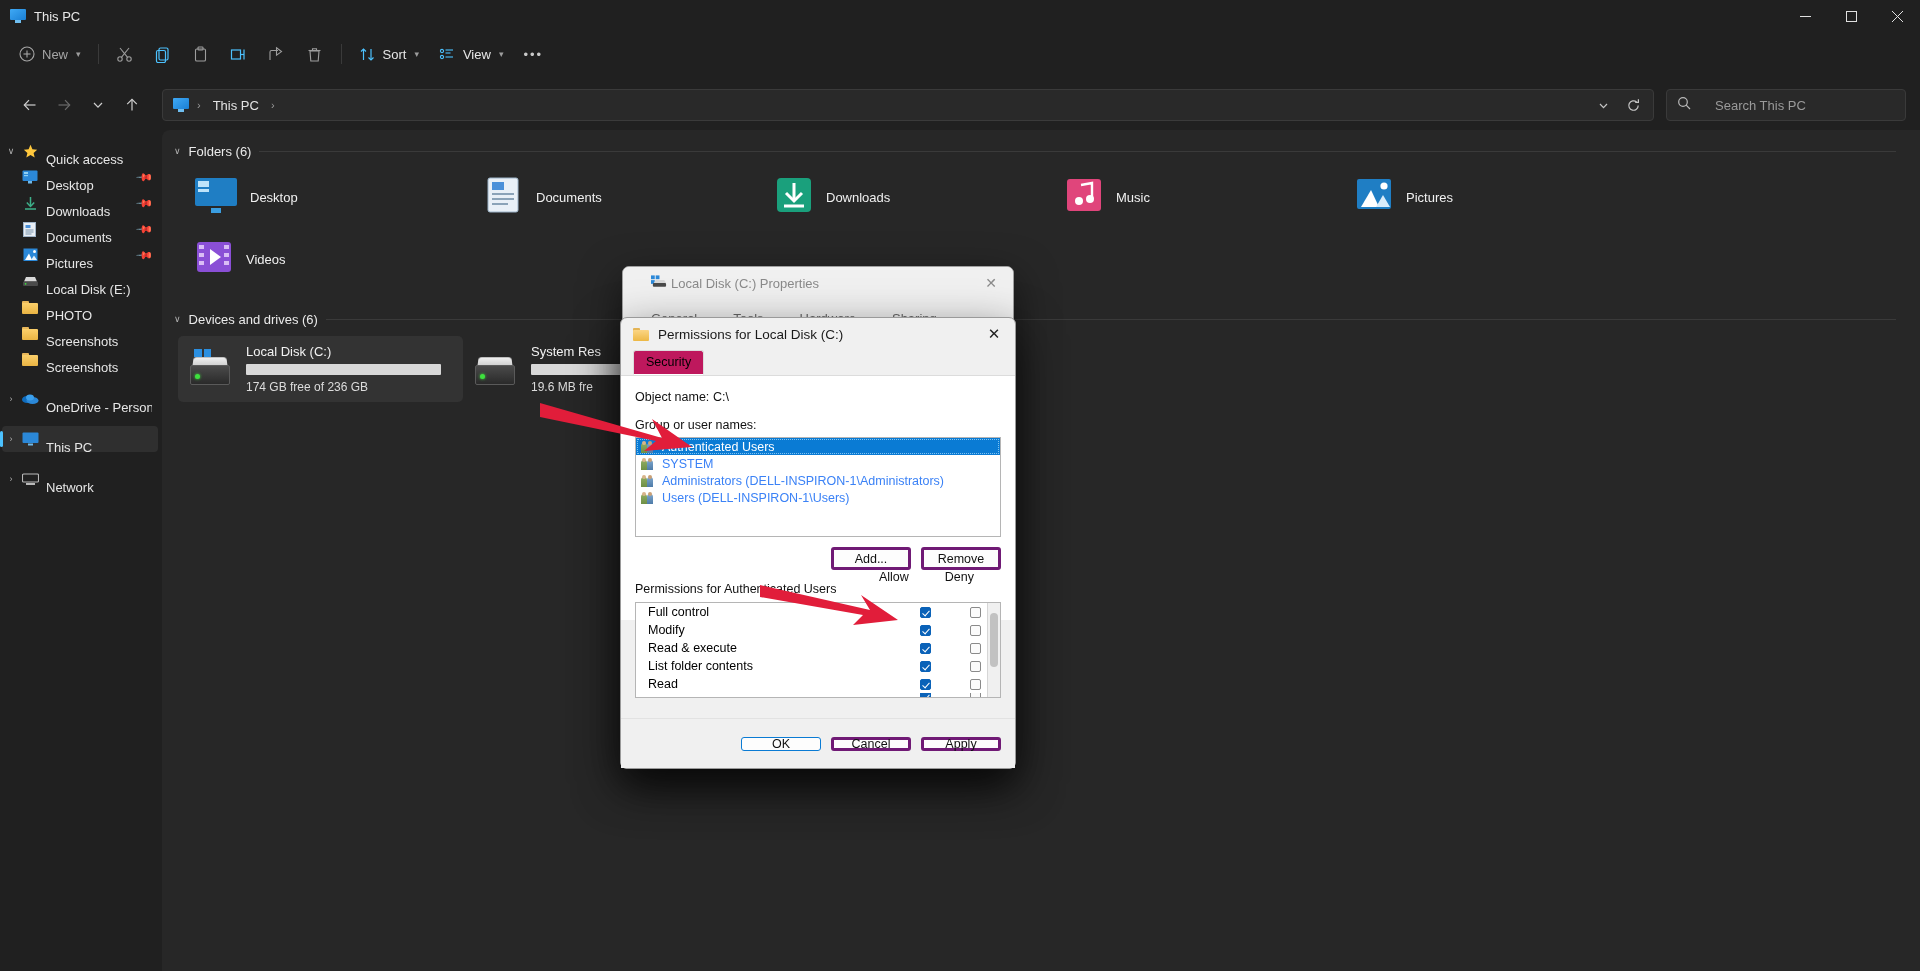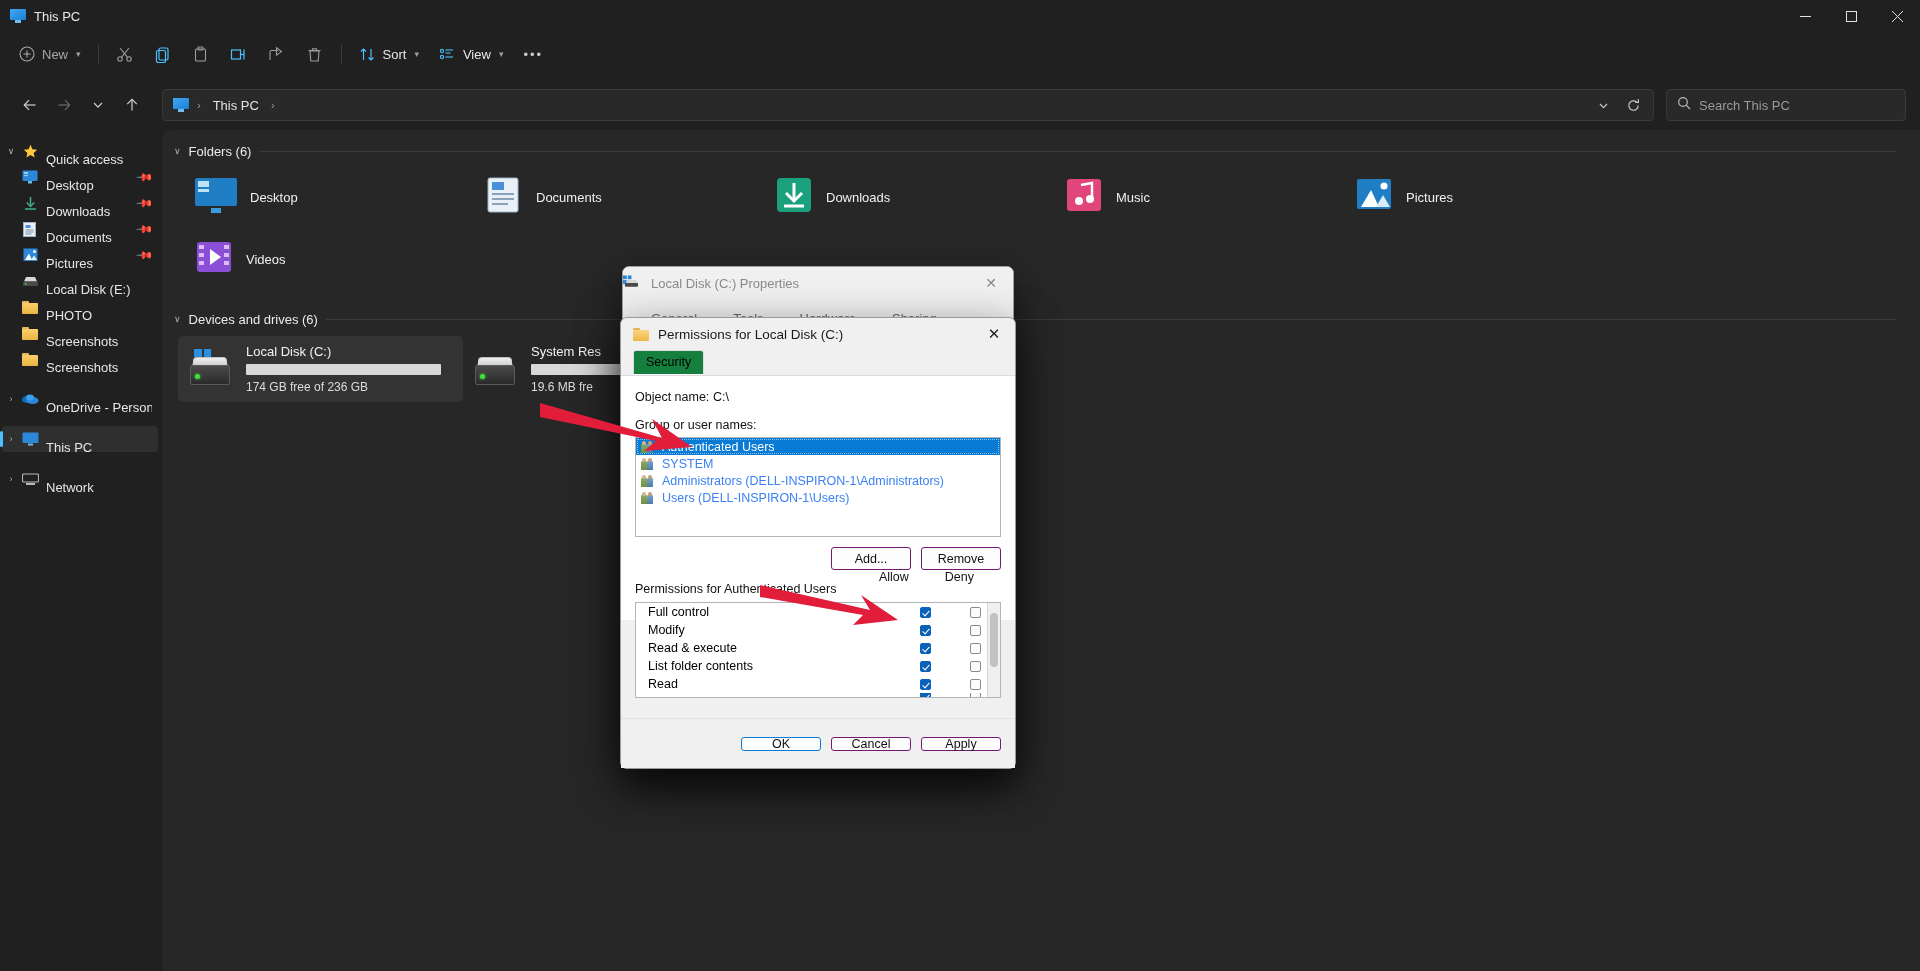--- a/index.html
+++ b/index.html
@@ -73,21 +73,21 @@
     flex:1; height:32px; margin-left:12px; margin-right:10px;
     background:#292929; border:1px solid #3a3a3a; border-radius:4px;
     display:flex; align-items:center; padding:0 6px 0 10px; gap:6px;
   }
   .crumb { font-size:13px; color:#e2e2e2; padding:2px 4px; border-radius:3px; }
   .crumb-sep { color:#9a9a9a; font-size:11px; padding:0 2px; }
   .addr-right { margin-left:auto; display:flex; align-items:center; gap:2px; }
   .addr-btn { width:28px; height:26px; display:flex; align-items:center; justify-content:center; color:#c5c5c5; border-radius:3px;}
   #searchbox {
     width:240px; height:32px; background:#292929; border:1px solid #3a3a3a;
-    border-radius:4px; display:flex; align-items:center; padding:0 10px; gap:8px;
+    border-radius:4px; display:flex; align-items:center; padding:0 10px; gap:24px;
   }
   #searchbox input {
     background:transparent; border:none; outline:none;
     color:#cfcfcf; font-size:13px; font-family:inherit; width:100%;
   }
   #searchbox input::placeholder { color:#9a9a9a; }
 
   
   #sidebar {
     position:absolute; top:130px; left:0; width:162px; bottom:0;
@@ -176,21 +176,21 @@
 
   
   #propdlg {
     position:absolute; left:622px; top:266px; width:392px; height:503px;
     background:#f0f0f0; border:1px solid #a0a0a0; border-radius:7px;
     box-shadow:0 14px 40px rgba(0,0,0,.55);
     overflow:hidden;
     font-family:"Liberation Sans", sans-serif;
   }
   #propdlg .dlg-title {
-    height:32px; display:flex; align-items:center; gap:12px; padding-left:0;
+    height:32px; display:flex; align-items:center; gap:4px; padding-left:28px;
     background:#f0f0f0; color:#8a8a8a; font-size:13px;
   }
   #propdlg .dlg-close {
     margin-left:auto; width:44px; height:32px; display:flex; align-items:center;
     justify-content:center; color:#8a8a8a; font-size:14px;
   }
   #propdlg .tabs {
     display:flex; gap:0; padding:6px 10px 0 10px; font-size:13px; color:#666;
   }
   #propdlg .tab { padding:6px 18px; }
@@ -210,21 +210,21 @@
   #permdlg .dlg-close {
     margin-left:auto; width:42px; height:32px; display:flex; align-items:center;
     justify-content:center; color:#222; font-size:15px;
   }
 
   .tabstrip {
     display:flex; padding-left:12px; border-bottom:1px solid #dcdcdc;
     position:relative; height:26px;
   }
   .tabstrip .tab {
-    font-size:12.5px; padding:4px 12px 4px 12px; background:#15803d;
+    font-size:12.5px; padding:4px 12px 4px 12px; background:#be185d;
     border:1px solid #dcdcdc; border-bottom:1px solid #ffffff;
     border-radius:3px 3px 0 0; position:relative; top:0;
   }
   .perm-body {
     background:#ffffff; margin:0 0 0 0; padding:14px 14px 0 14px;
     height:244px;
   }
   .field-row { display:flex; font-size:12.5px; margin-bottom:14px; }
   .field-label { width:78px; color:#111; }
   .field-value { color:#111; }
@@ -245,21 +245,21 @@
   .users-ico .p1 { left:0; background:linear-gradient(180deg,#8fae63,#6f8f46); }
   .users-ico .p2 { left:6px; background:linear-gradient(180deg,#7da6cc,#4e7ba8); }
   .users-ico .h1, .users-ico .h2 {
     position:absolute; width:4px; height:4px; border-radius:50%; top:0;
   }
   .users-ico .h1 { left:1px; background:#d8b48a; }
   .users-ico .h2 { left:7px; background:#caa075; }
 
   .btn-row { display:flex; justify-content:flex-end; gap:10px; margin-top:10px; }
   .wbtn {
-    min-width:80px; height:23px; background:#fdfdfd; border:1px solid #701a75;
+    min-width:80px; height:23px; background:#fdfdfd; border:3px solid #701a75;
     border-radius:3px; font-size:12.5px; color:#111;
     display:flex; align-items:center; justify-content:center;
     font-family:inherit;
   }
   .wbtn.default { border:1.6px solid #0a7bd4; }
 
   .perm-title { font-size:12.5px; color:#111; margin-top:12px; width:215px; line-height:14px; }
   .perm-cols {
     position:absolute; right:27px; top:0; display:flex; gap:36px;
     font-size:12.5px; color:#111;

